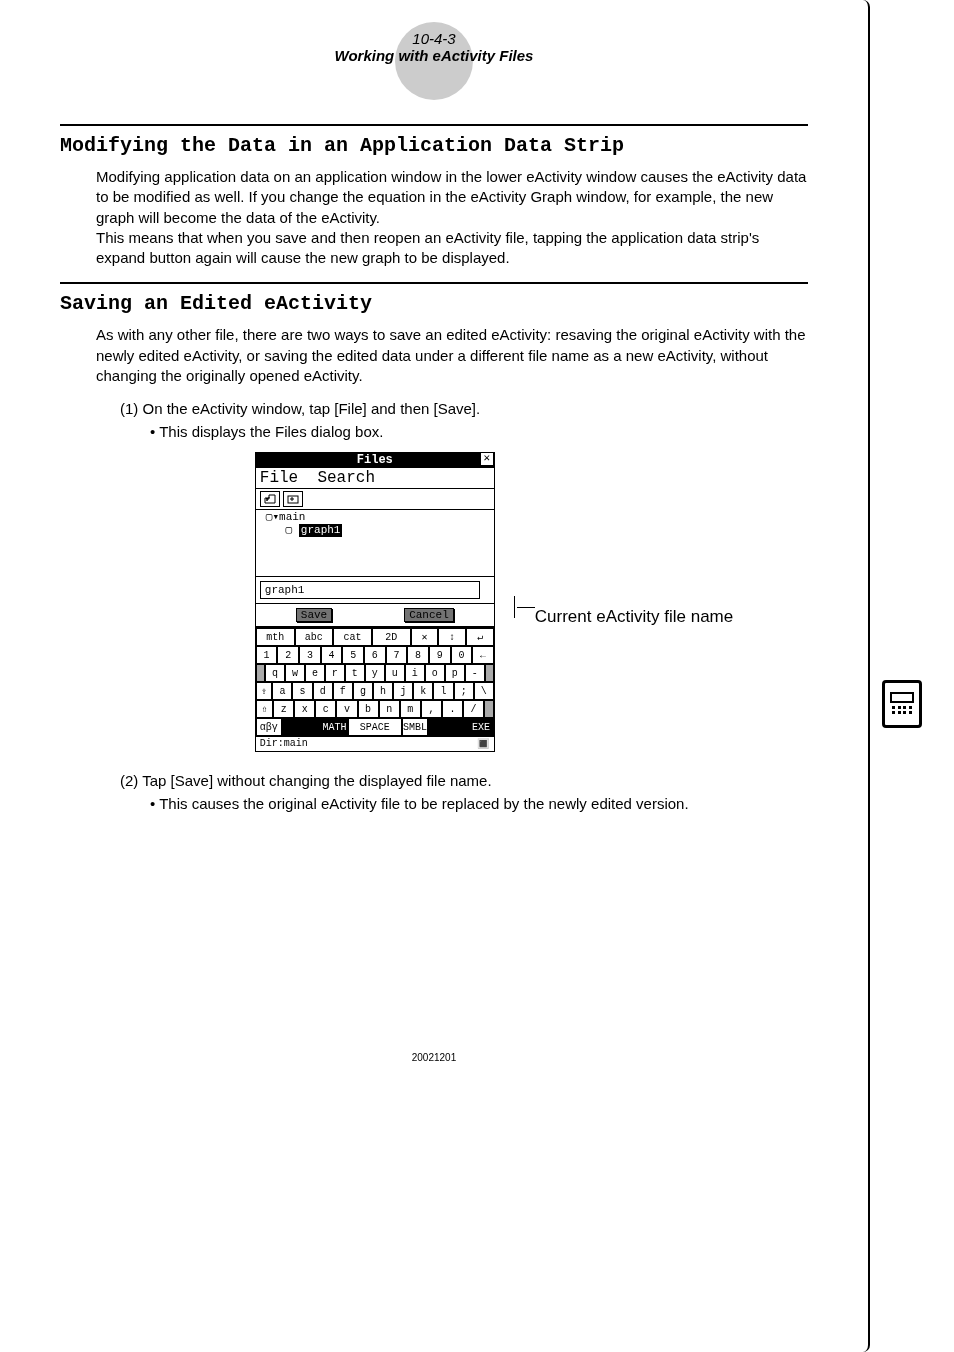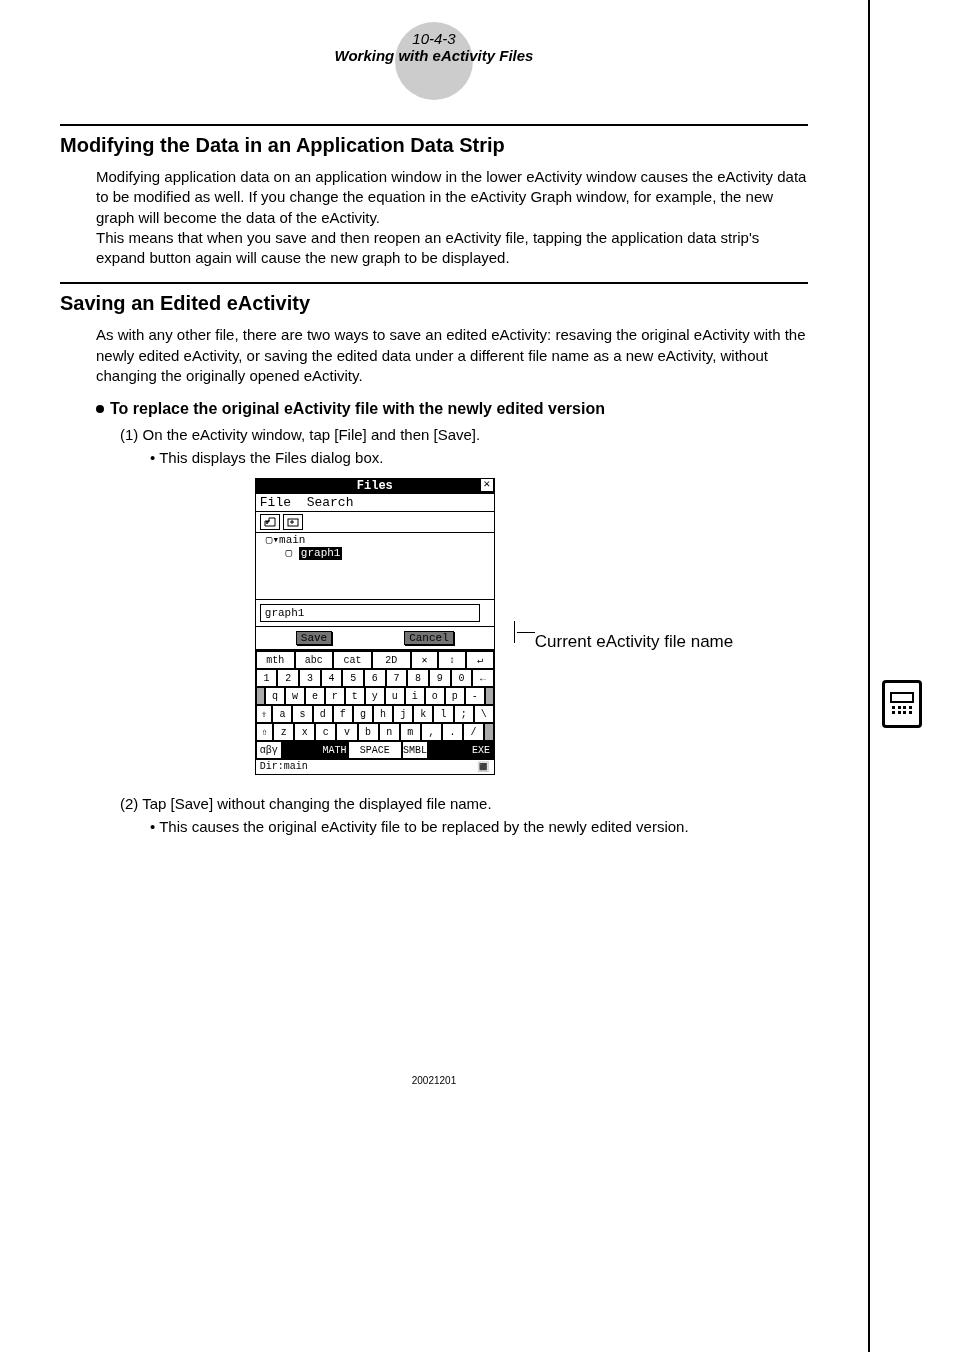--- a/index.html
+++ b/index.html
@@ -10,20 +10,21 @@
     color: #000;
     width: 954px;
   }
   .page {
     position: relative;
     padding: 30px 60px 30px 60px;
     box-sizing: border-box;
     width: 870px;
     border-right: 2px solid #000;
     min-height: 1352px;
+    border-radius: 7px;
   }
   .header-block {
     text-align: center;
     margin-bottom: 60px;
     position: relative;
   }
   .circle-bg {
     width: 78px;
     height: 78px;
     background: #ccc;
@@ -49,20 +50,21 @@
   }
   .hr-thick {
     border: none;
     border-top: 2px solid #000;
     margin: 0 0 8px 0;
   }
   .section-heading {
     font-size: 20px;
     font-weight: bold;
     margin: 4px 0 10px 0;
+    font-family: Liberation Mono, monospace;
   }
   .body-text {
     font-size: 15px;
     line-height: 1.35;
     margin: 0 0 14px 36px;
   }
   .sub-heading {
     font-size: 16px;
     font-weight: bold;
     margin: 10px 0 8px 36px;
@@ -121,21 +123,21 @@
     text-align: center;
     font-size: 11px;
   }
   .dlg-body {
     border: 1px solid #000;
     border-top: none;
   }
   .dlg-menu {
     border-bottom: 1px solid #000;
     padding: 1px 4px;
-    font-size: 13px;
+    font-size: 16px;
   }
   .dlg-toolbar {
     border-bottom: 1px solid #000;
     padding: 2px 4px;
     display: flex;
     gap: 3px;
   }
   .tb-btn {
     border: 1px solid #000;
     width: 18px;
@@ -284,21 +286,20 @@
 
   <hr class="hr-thick">
   <div class="section-heading">Modifying the Data in an Application Data Strip</div>
   <p class="body-text" style="white-space: pre-line;">Modifying application data on an application window in the lower eActivity window causes the eActivity data to be modified as well. If you change the equation in the eActivity Graph window, for example, the new graph will become the data of the eActivity.
 This means that when you save and then reopen an eActivity file, tapping the application data strip's expand button again will cause the new graph to be displayed.</p>
 
   <hr class="hr-thick">
   <div class="section-heading">Saving an Edited eActivity</div>
   <p class="body-text">As with any other file, there are two ways to save an edited eActivity: resaving the original eActivity with the newly edited eActivity, or saving the edited data under a different file name as a new eActivity, without changing the originally opened eActivity.</p>
 
-  <div class="sub-heading"><span class="bullet-dot"></span><span>To replace the original eActivity file with the newly edited version</span></div>
 
   <div class="step">(1) On the eActivity window, tap [File] and then [Save].</div>
   <div class="step-sub">• This displays the Files dialog box.</div>
 
   <div class="dialog-row">
     <div class="dialog">
       <div class="dlg-title">
         <span>Files</span>
         <span class="dlg-close">✕</span>
       </div>

